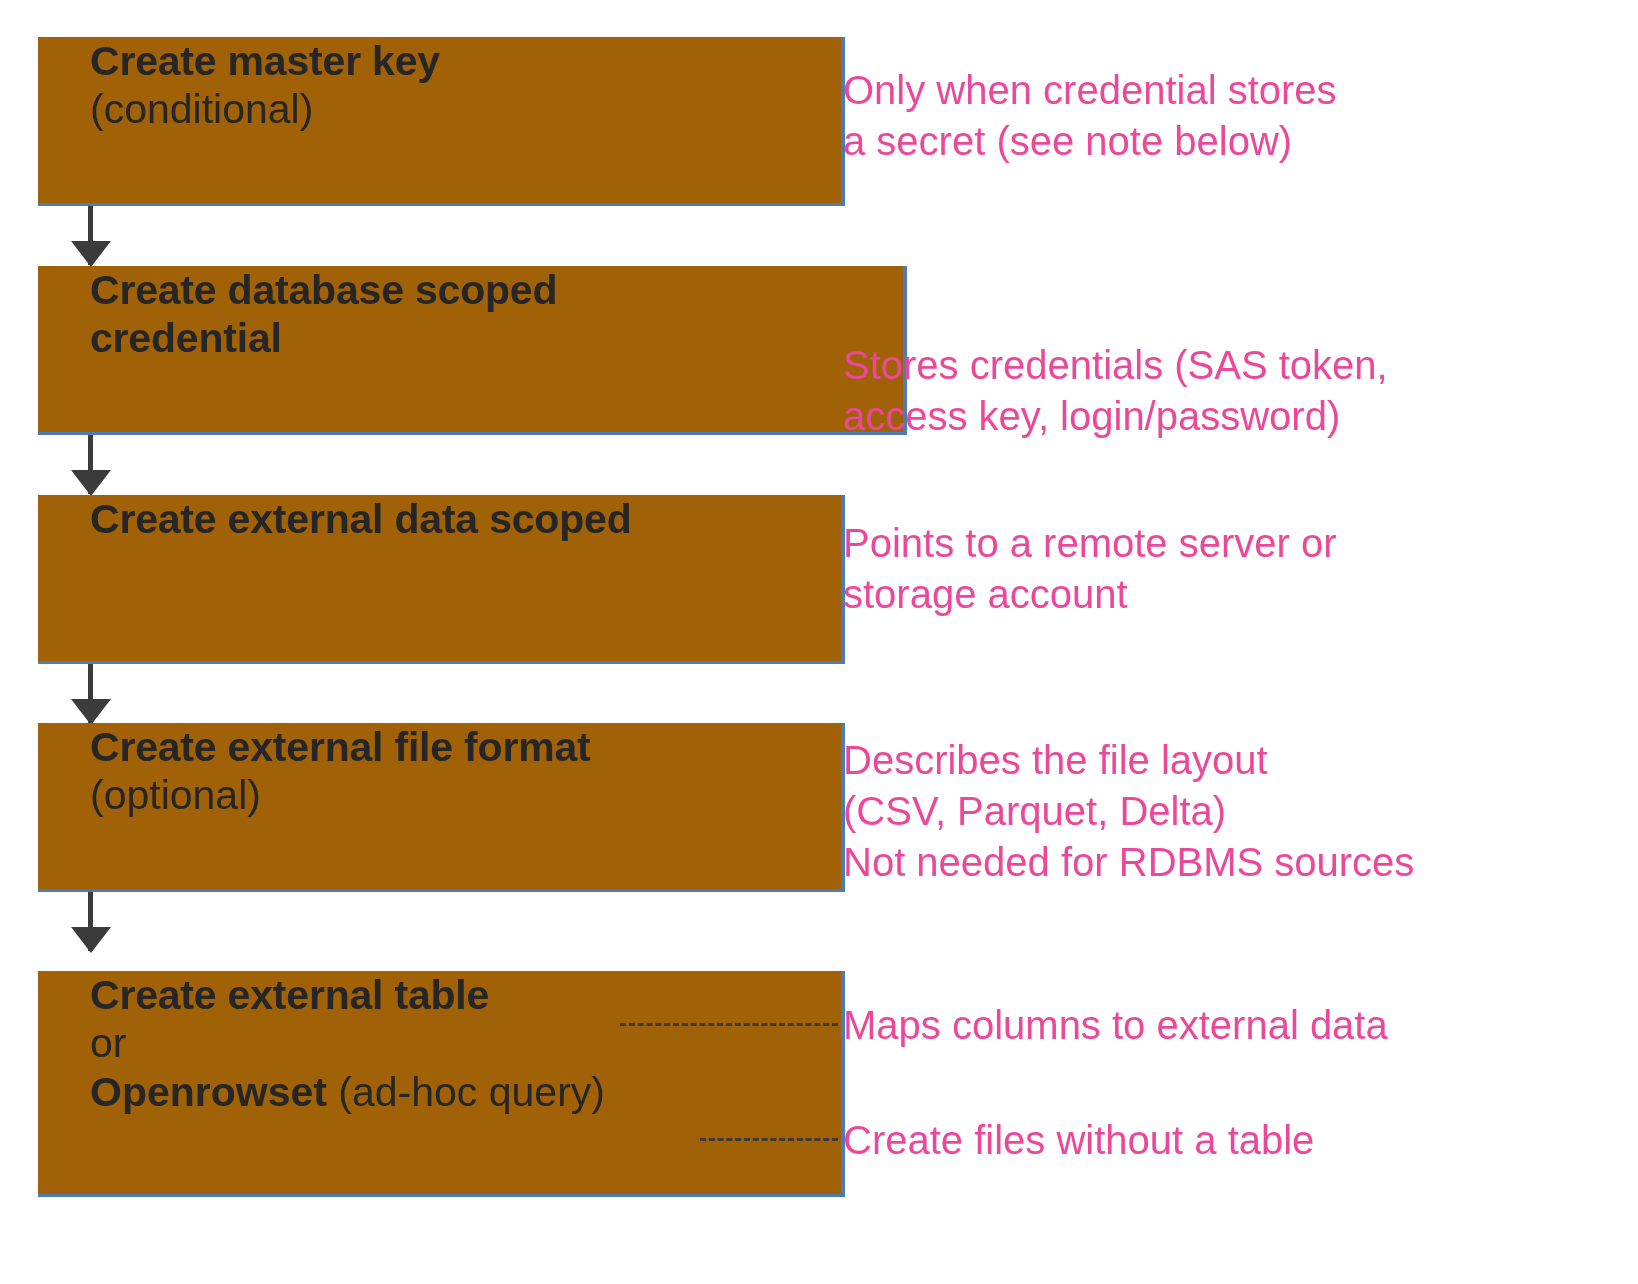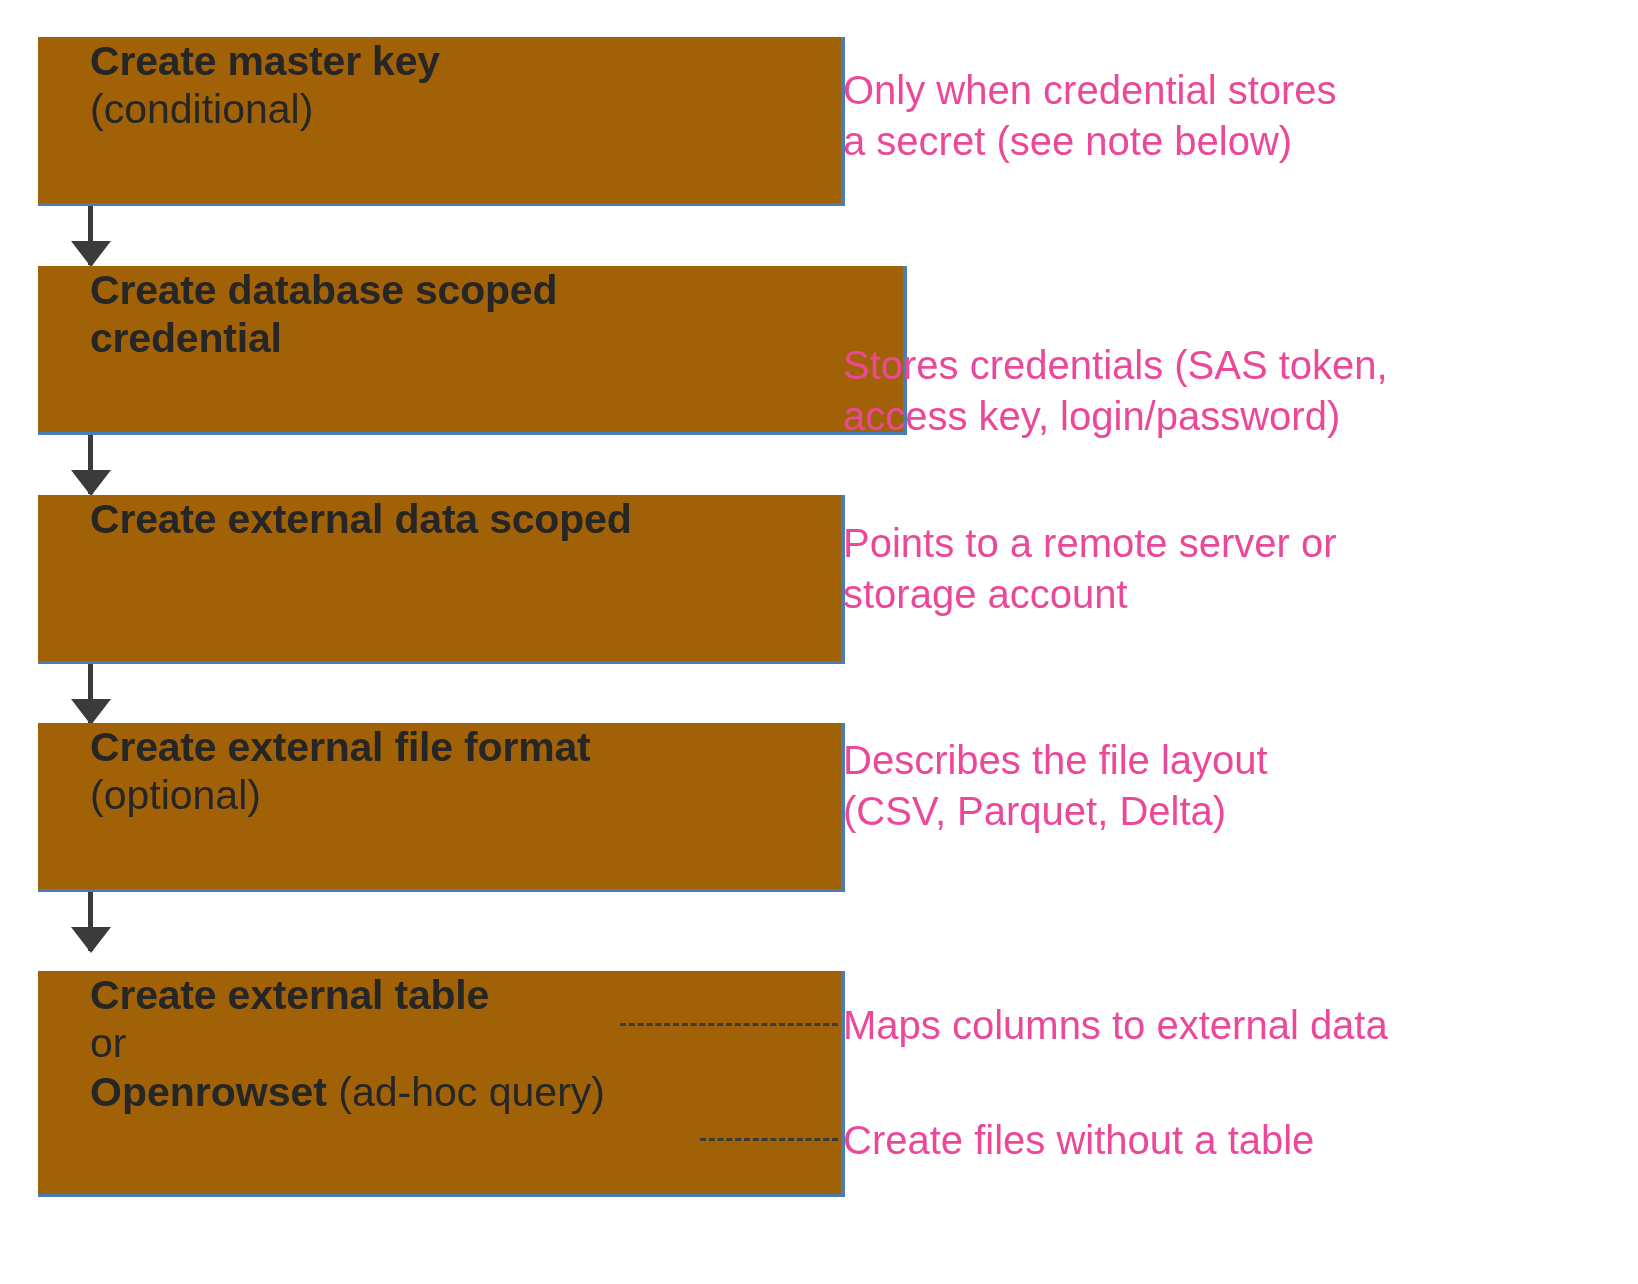--- a/index.html
+++ b/index.html
@@ -113,20 +113,21 @@
     <div class="head"></div>
   </div>
 
   <div class="box" style="left:38px;top:723px;width:807px;height:169px;">
     <div class="line bold">Create external file format</div>
     <div class="line reg">(optional)</div>
   </div>
   <div class="note" style="left:843px;top:735px;">
     <div>Describes the file layout</div>
     <div>(CSV, Parquet, Delta)</div>
+    <div>Not needed for RDBMS sources</div>
   </div>
 
   <div class="arrow" style="left:71px;top:892px;height:59px;">
     <div class="shaft"></div>
     <div class="head"></div>
   </div>
 
   <div class="box" style="left:38px;top:971px;width:807px;height:226px;">
     <div class="line bold">Create external table</div>
     <div class="line reg">or</div>

